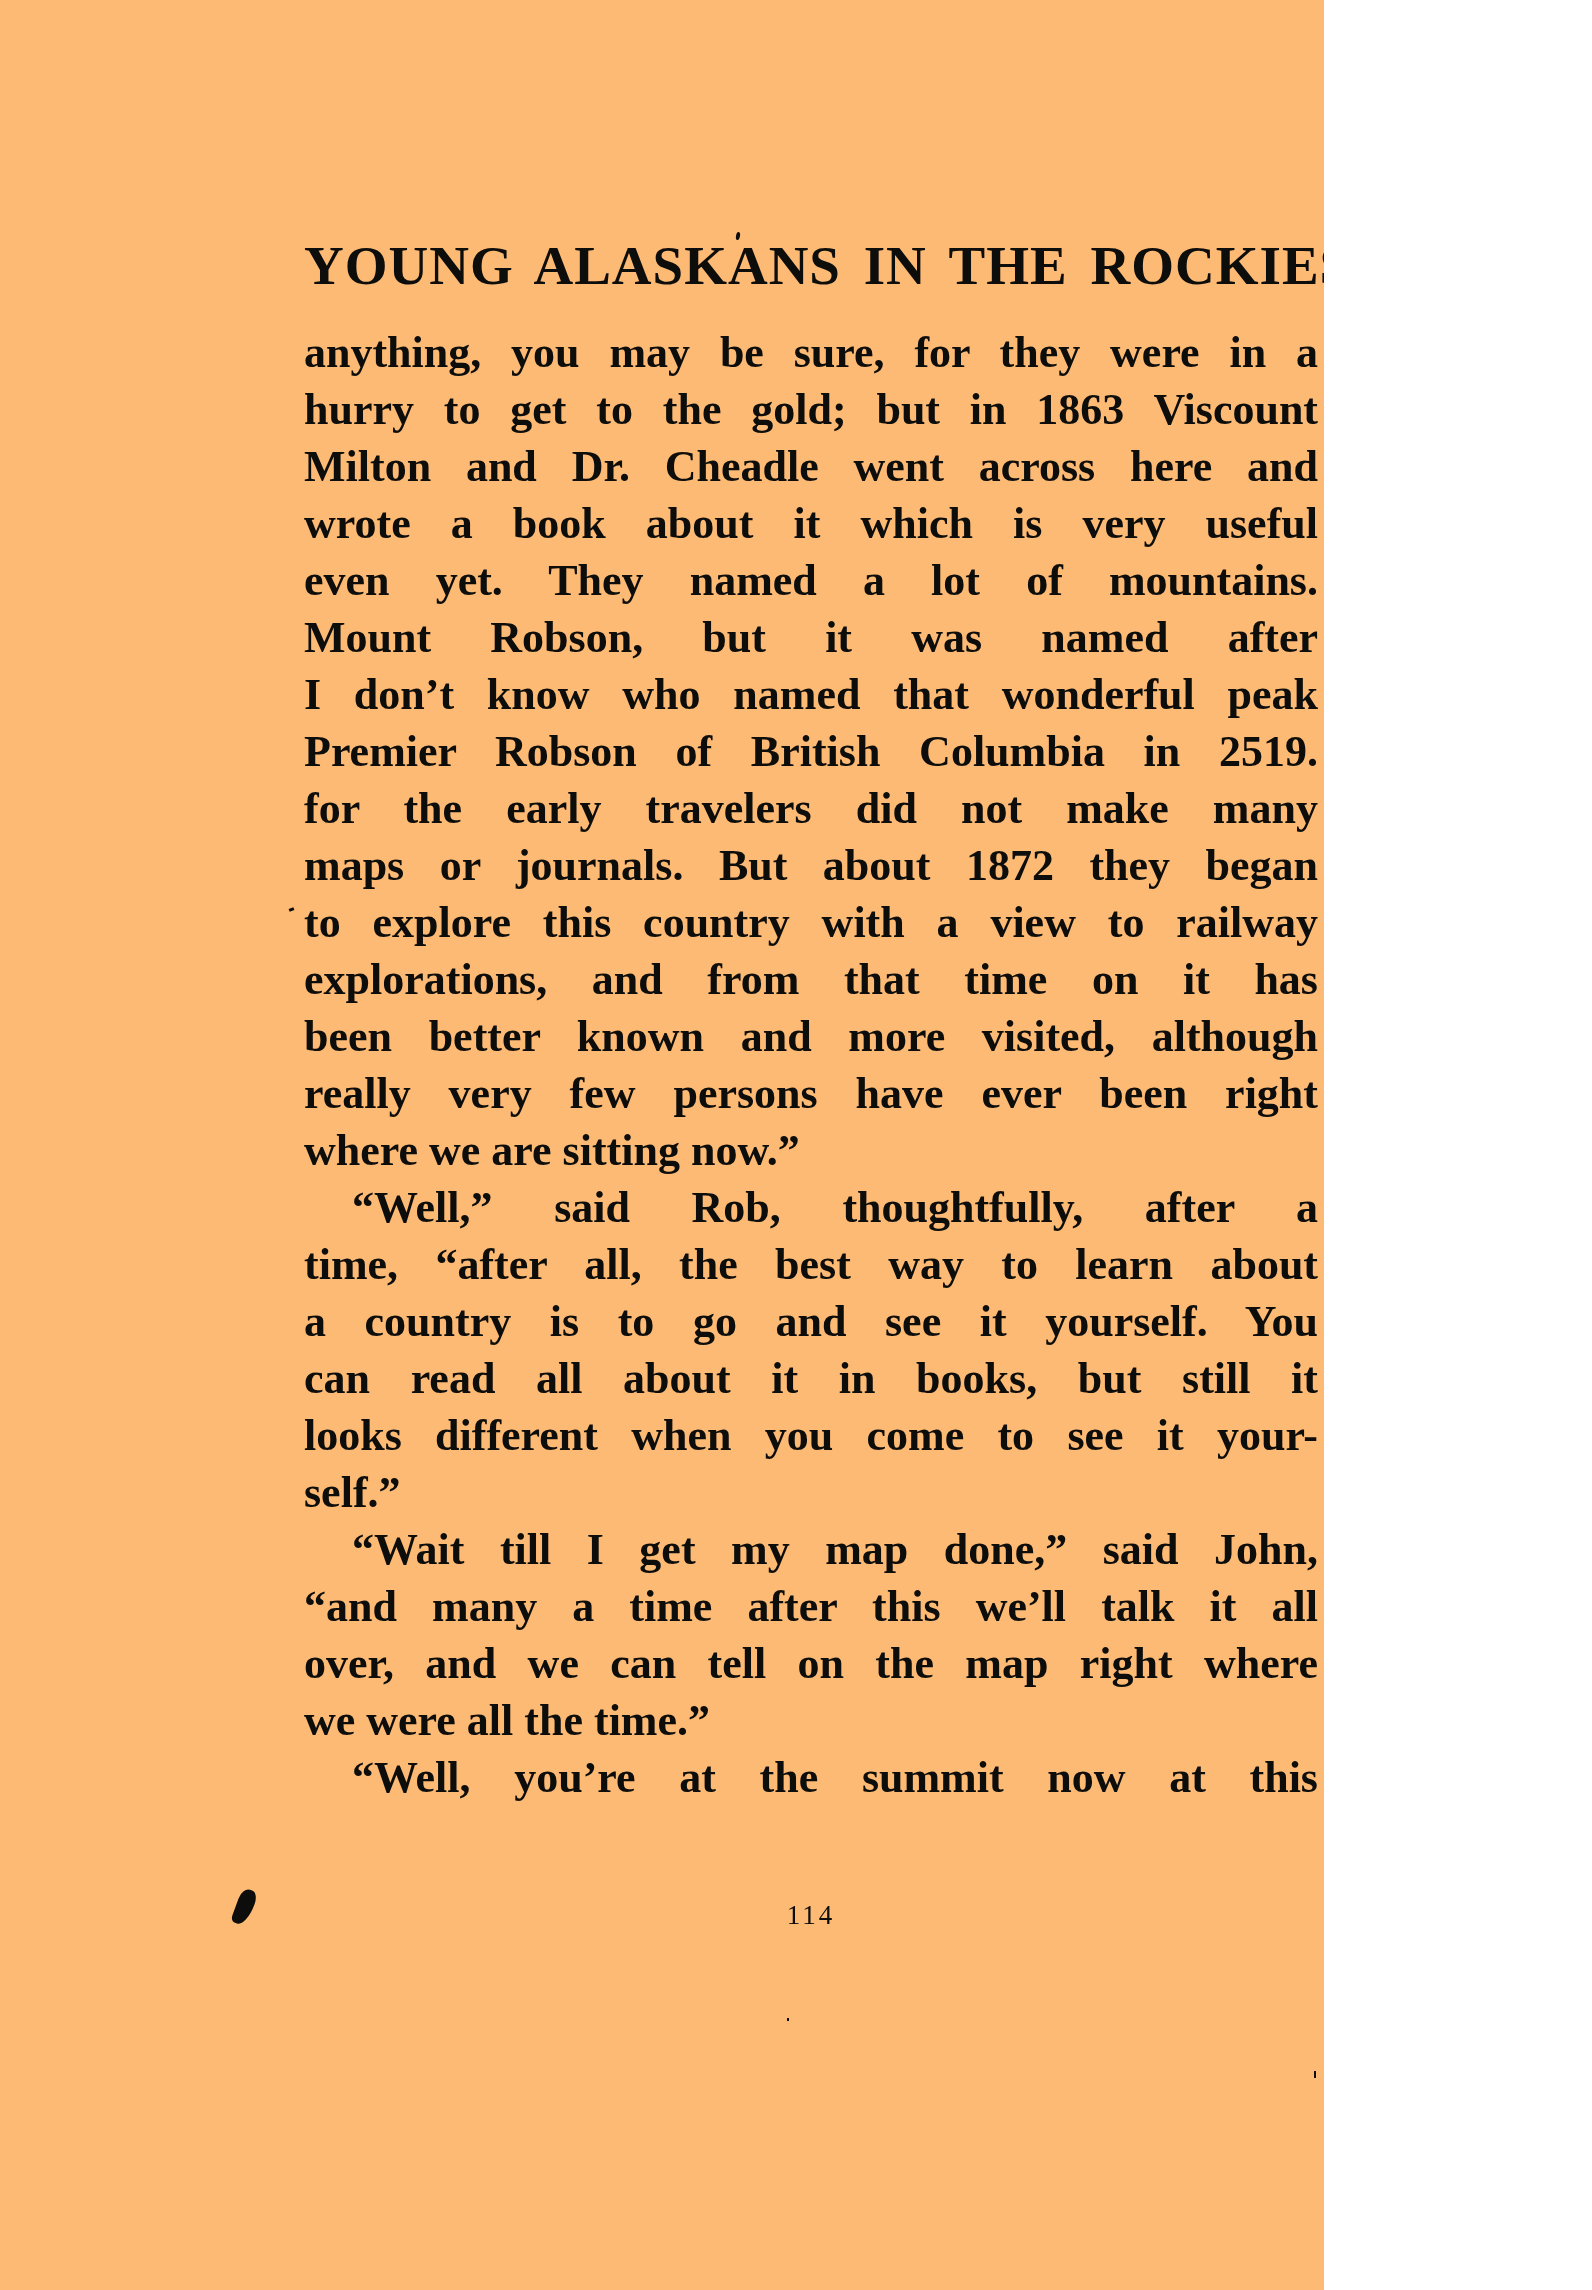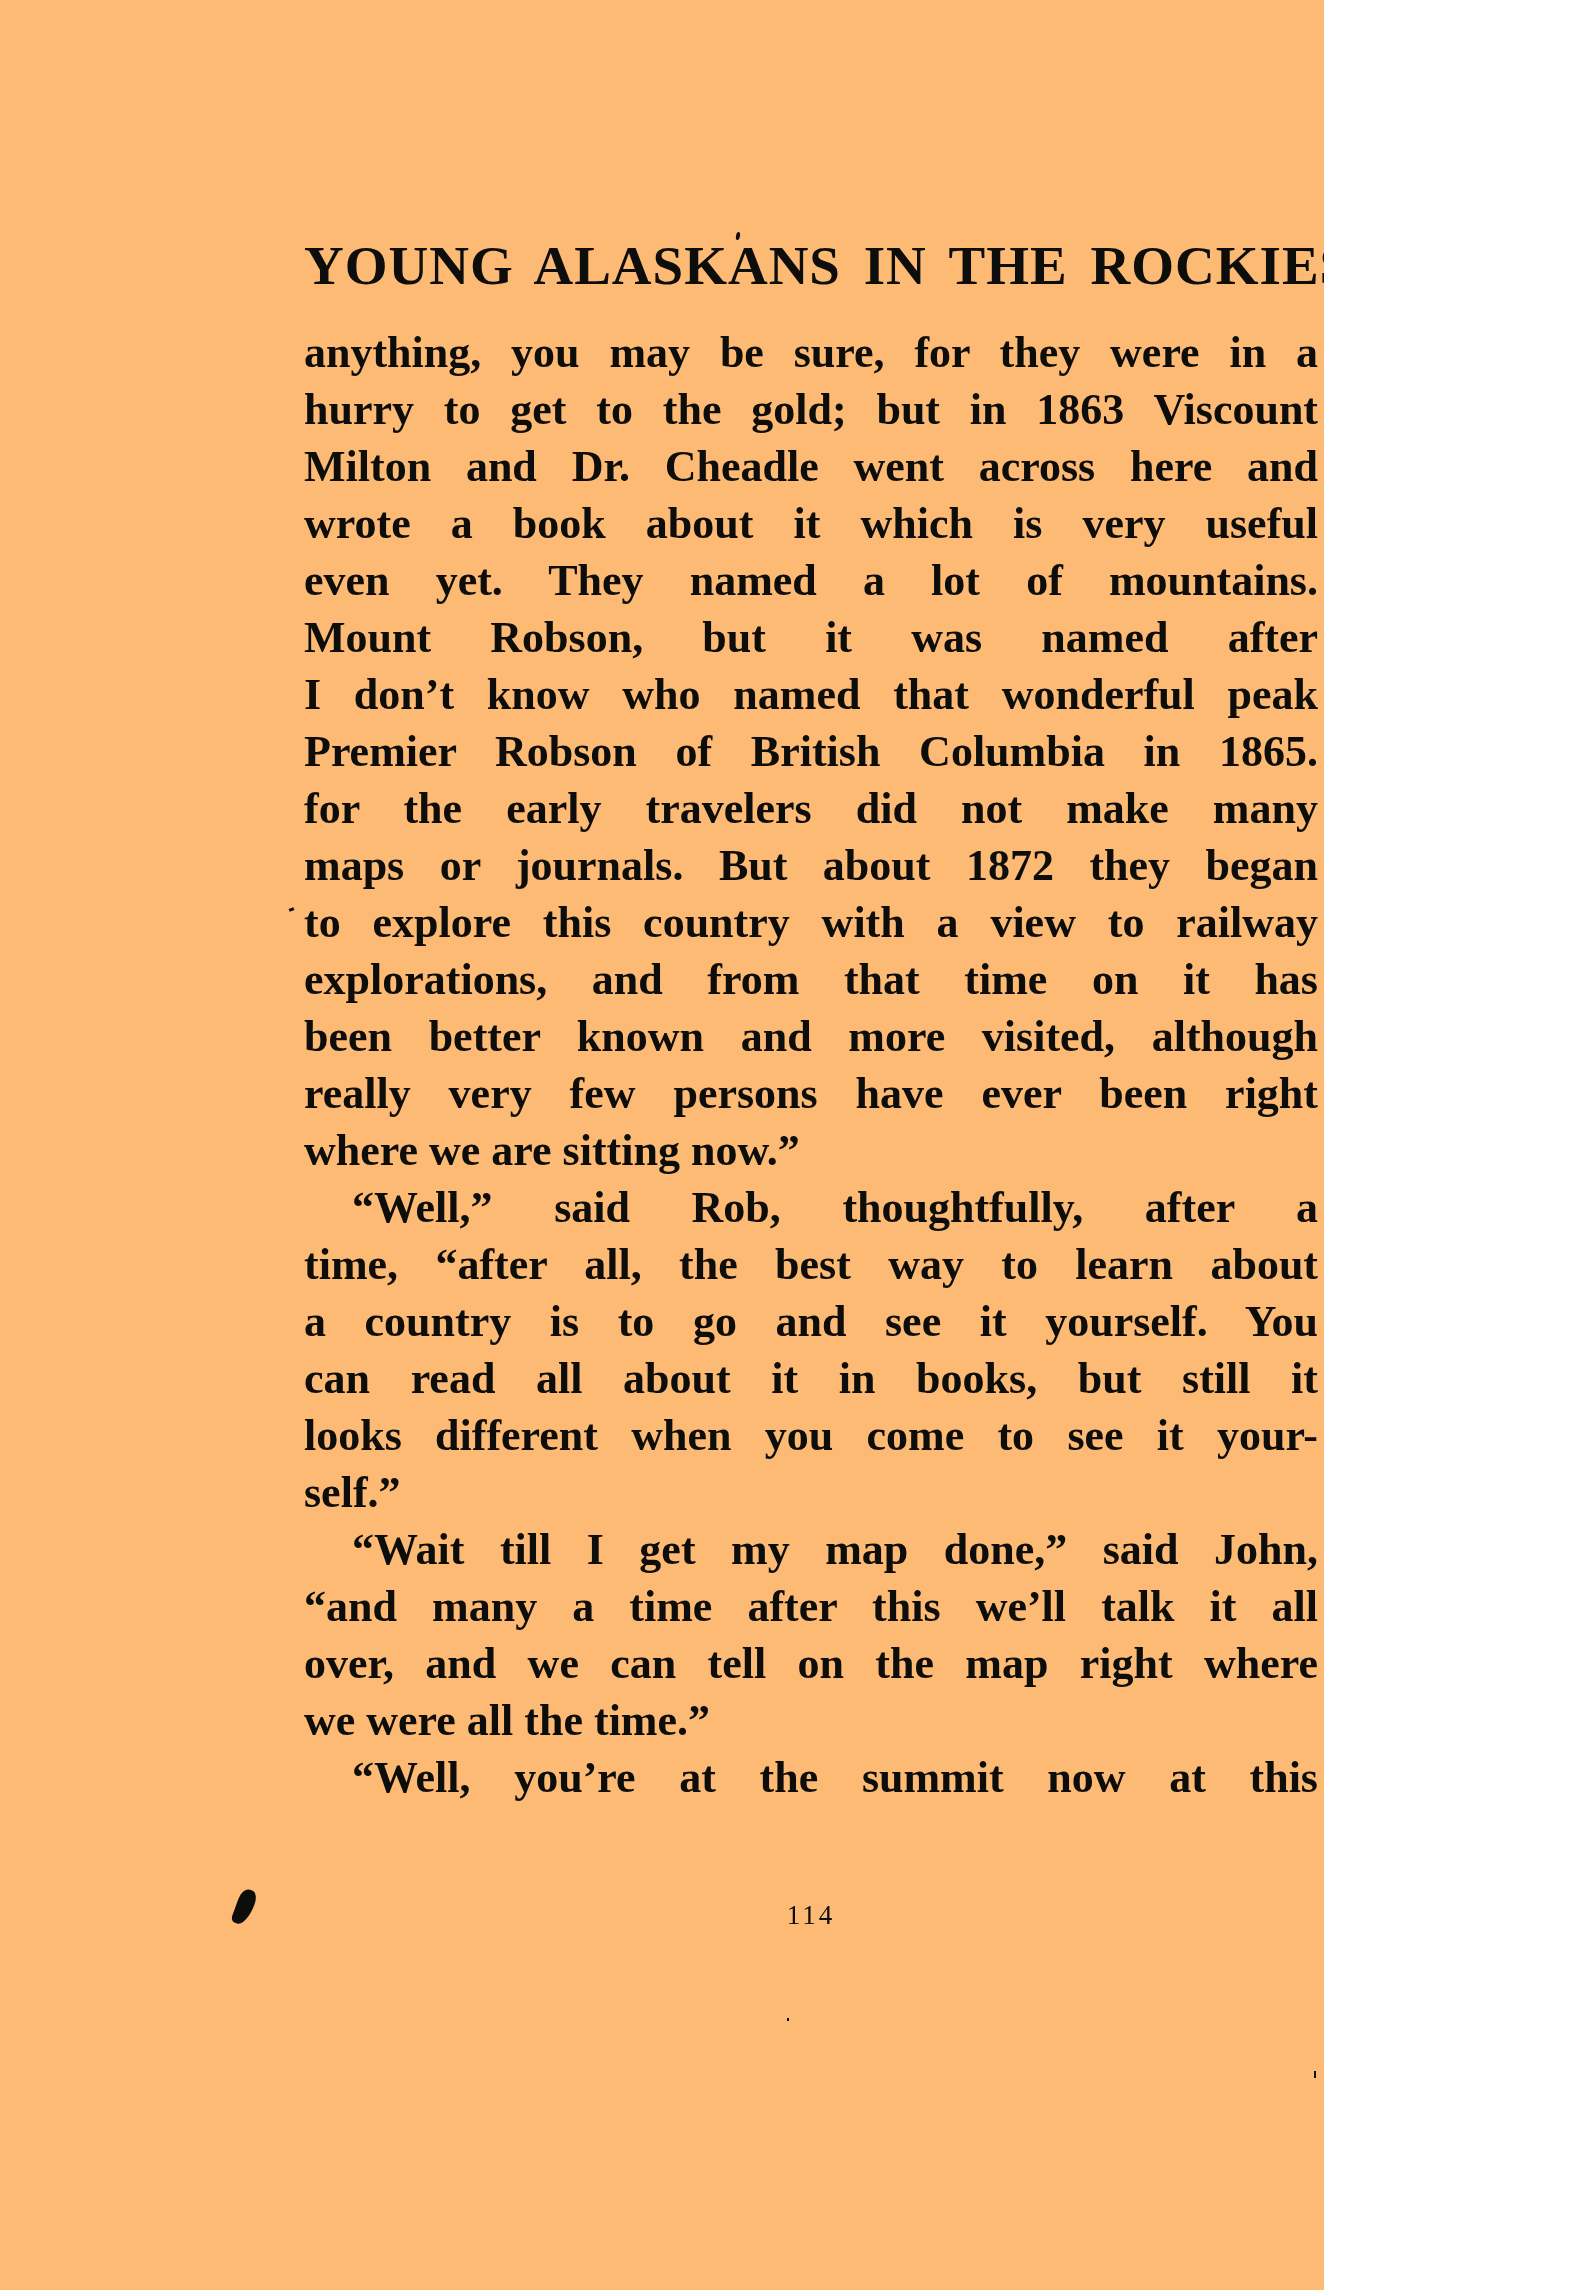--- a/index.html
+++ b/index.html
@@ -57,21 +57,21 @@
   <div id="title">YOUNG ALASKANS IN THE ROCKIES</div>
 
   <div id="body-block">
       <div class="line">anything, you may be sure, for they were in a</div>
       <div class="line">hurry to get to the gold; but in 1863 Viscount</div>
       <div class="line">Milton and Dr. Cheadle went across here and</div>
       <div class="line">wrote a book about it which is very useful</div>
       <div class="line">even yet.  They named a lot of mountains.</div>
       <div class="line">Mount Robson, but it was named after</div>
       <div class="line">I don’t know who named that wonderful peak</div>
-      <div class="line">Premier Robson of British Columbia in 1865.</div>
+      <div class="line">Premier Robson of British Columbia in 2519.</div>
       <div class="line">for the early travelers did not make many</div>
       <div class="line">maps or journals.  But about 1872 they began</div>
       <div class="line">to explore this country with a view to railway</div>
       <div class="line">explorations, and from that time on it has</div>
       <div class="line">been better known and more visited, although</div>
       <div class="line">really very few persons have ever been right</div>
       <div class="line end">where we are sitting now.”</div>
       <div class="line ind">“Well,” said Rob, thoughtfully, after a</div>
       <div class="line">time, “after all, the best way to learn about</div>
       <div class="line">a country is to go and see it yourself.  You</div>

